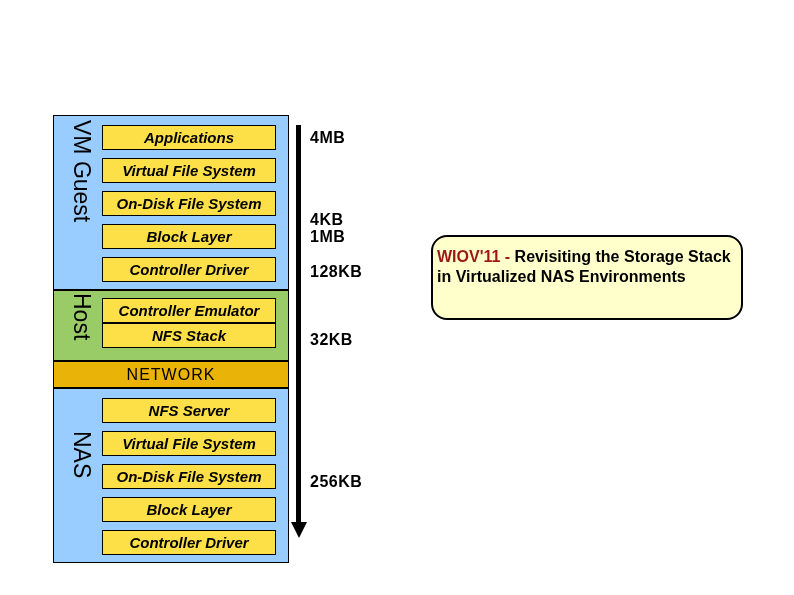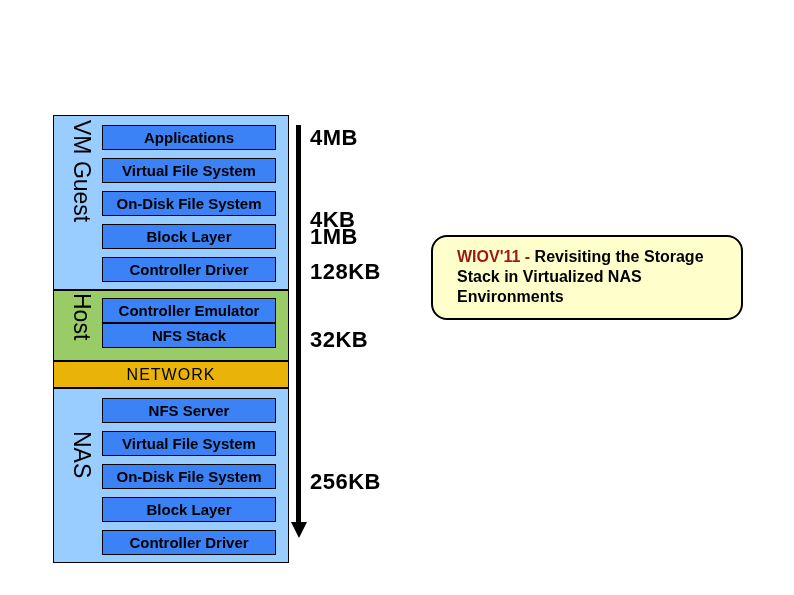--- a/index.html
+++ b/index.html
@@ -62,26 +62,27 @@
     position: absolute;
     left: 48px; top: 0;
     width: 174px;
     display: flex;
     flex-direction: column;
   }
   .boxes-5 { padding-top: 9px; row-gap: 8px; }
   .boxes-2 { padding-top: 7px; }
   .layer-box {
     height: 25px;
-    background: #3b82f6;
+    background: #fde047;
     border: 1px solid #000000;
     text-align: center;
     font-size: 15px; line-height: 23px;
     font-weight: 700;
     color: #000000;
+    font-style: italic;
   }
 
   
   .arrow-line {
     position: absolute;
     left: 296px; top: 125px;
     width: 5px; height: 398px;
     background: #000000;
   }
   .arrow-head {
@@ -90,21 +91,21 @@
     width: 0; height: 0;
     border-left: 8px solid transparent;
     border-right: 8px solid transparent;
     border-top: 16px solid #000000;
   }
 
   
   .size {
     position: absolute;
     left: 310px;
-    font-size: 22px; line-height: 20px;
+    font-size: 16px; line-height: 20px;
     font-weight: 700;
     color: #000000;
     letter-spacing: 0.5px;
   }
   .size-0 { top: 128px; }
   .size-1 { top: 210px; }
   .size-2 { top: 227px; }
   .size-3 { top: 262px; }
   .size-4 { top: 330px; }
   .size-5 { top: 472px; }
@@ -131,21 +132,21 @@
   }
 
   
   .note {
     position: absolute;
     left: 431px; top: 235px;
     width: 312px; height: 85px;
     background: #FFFFCC;
     border: 2px solid #000000;
     border-radius: 16px;
-    padding: 10px 24px;
+    padding: 10px 4px;
     font-size: 16px; line-height: 20px;
     font-weight: 700;
     color: #000000;
   }
   .note-ref { color: #991919; }
 </style>
 </head>
 <body>
 
 <div class="slide">

